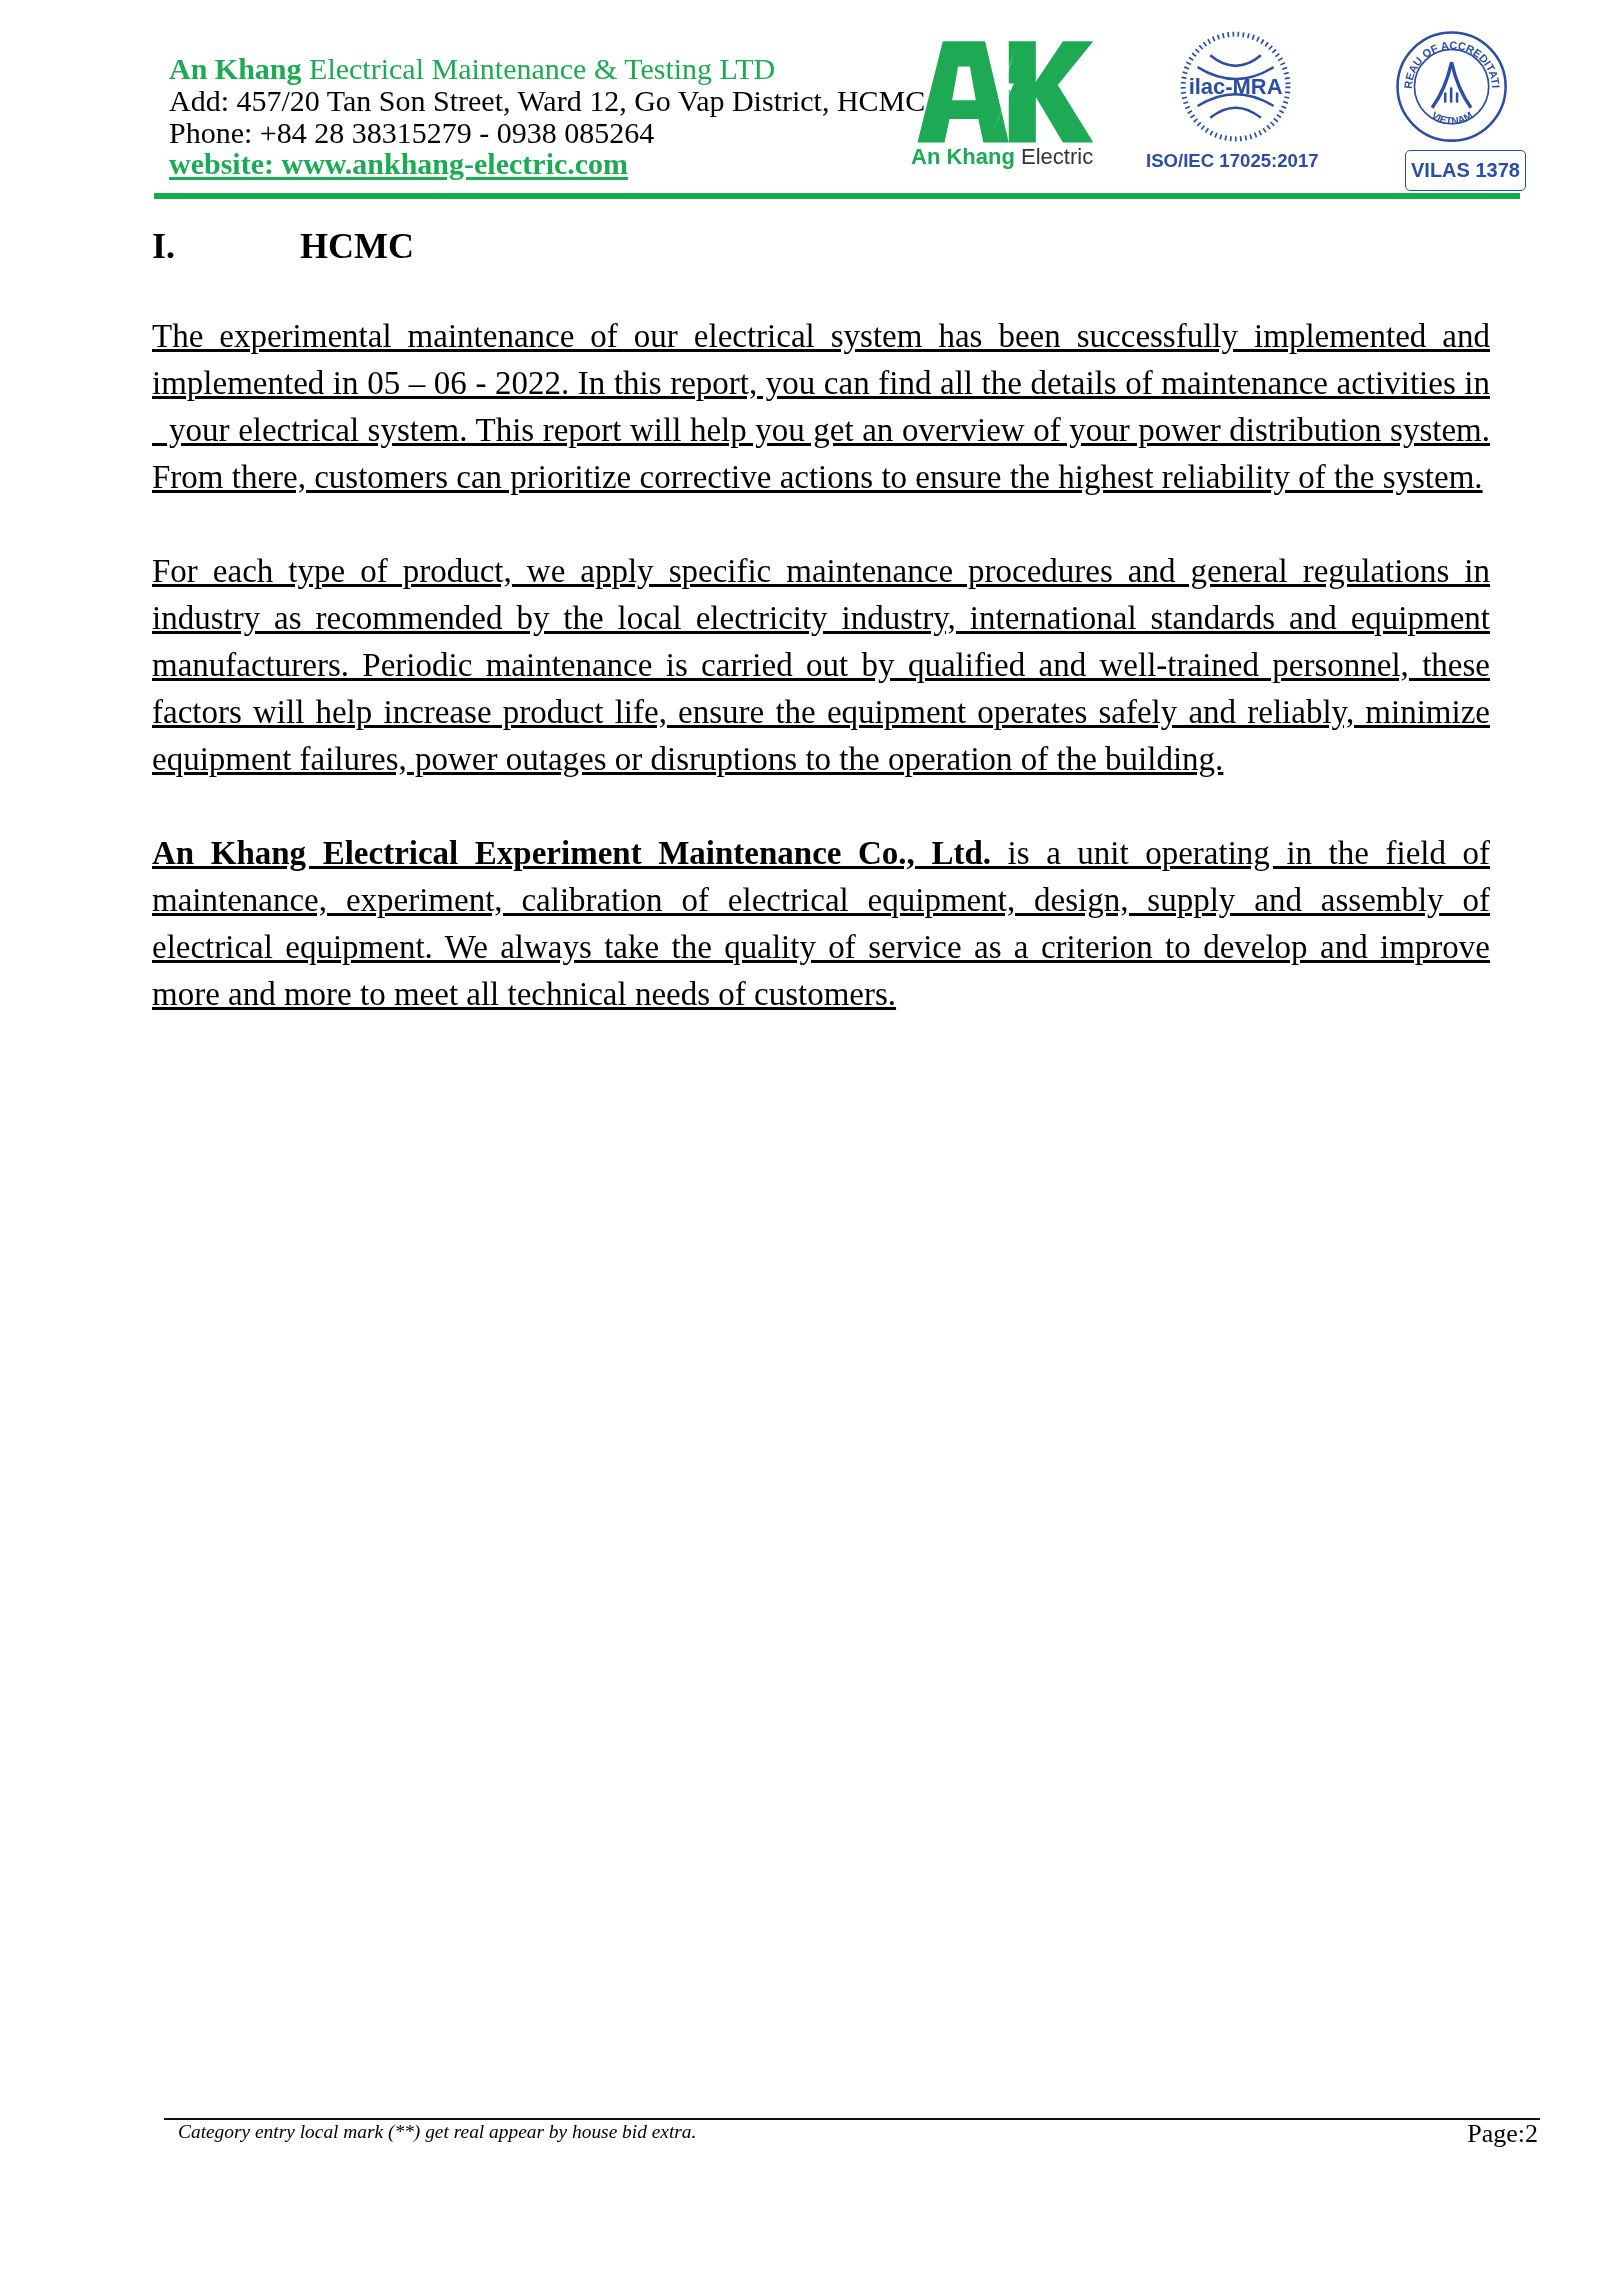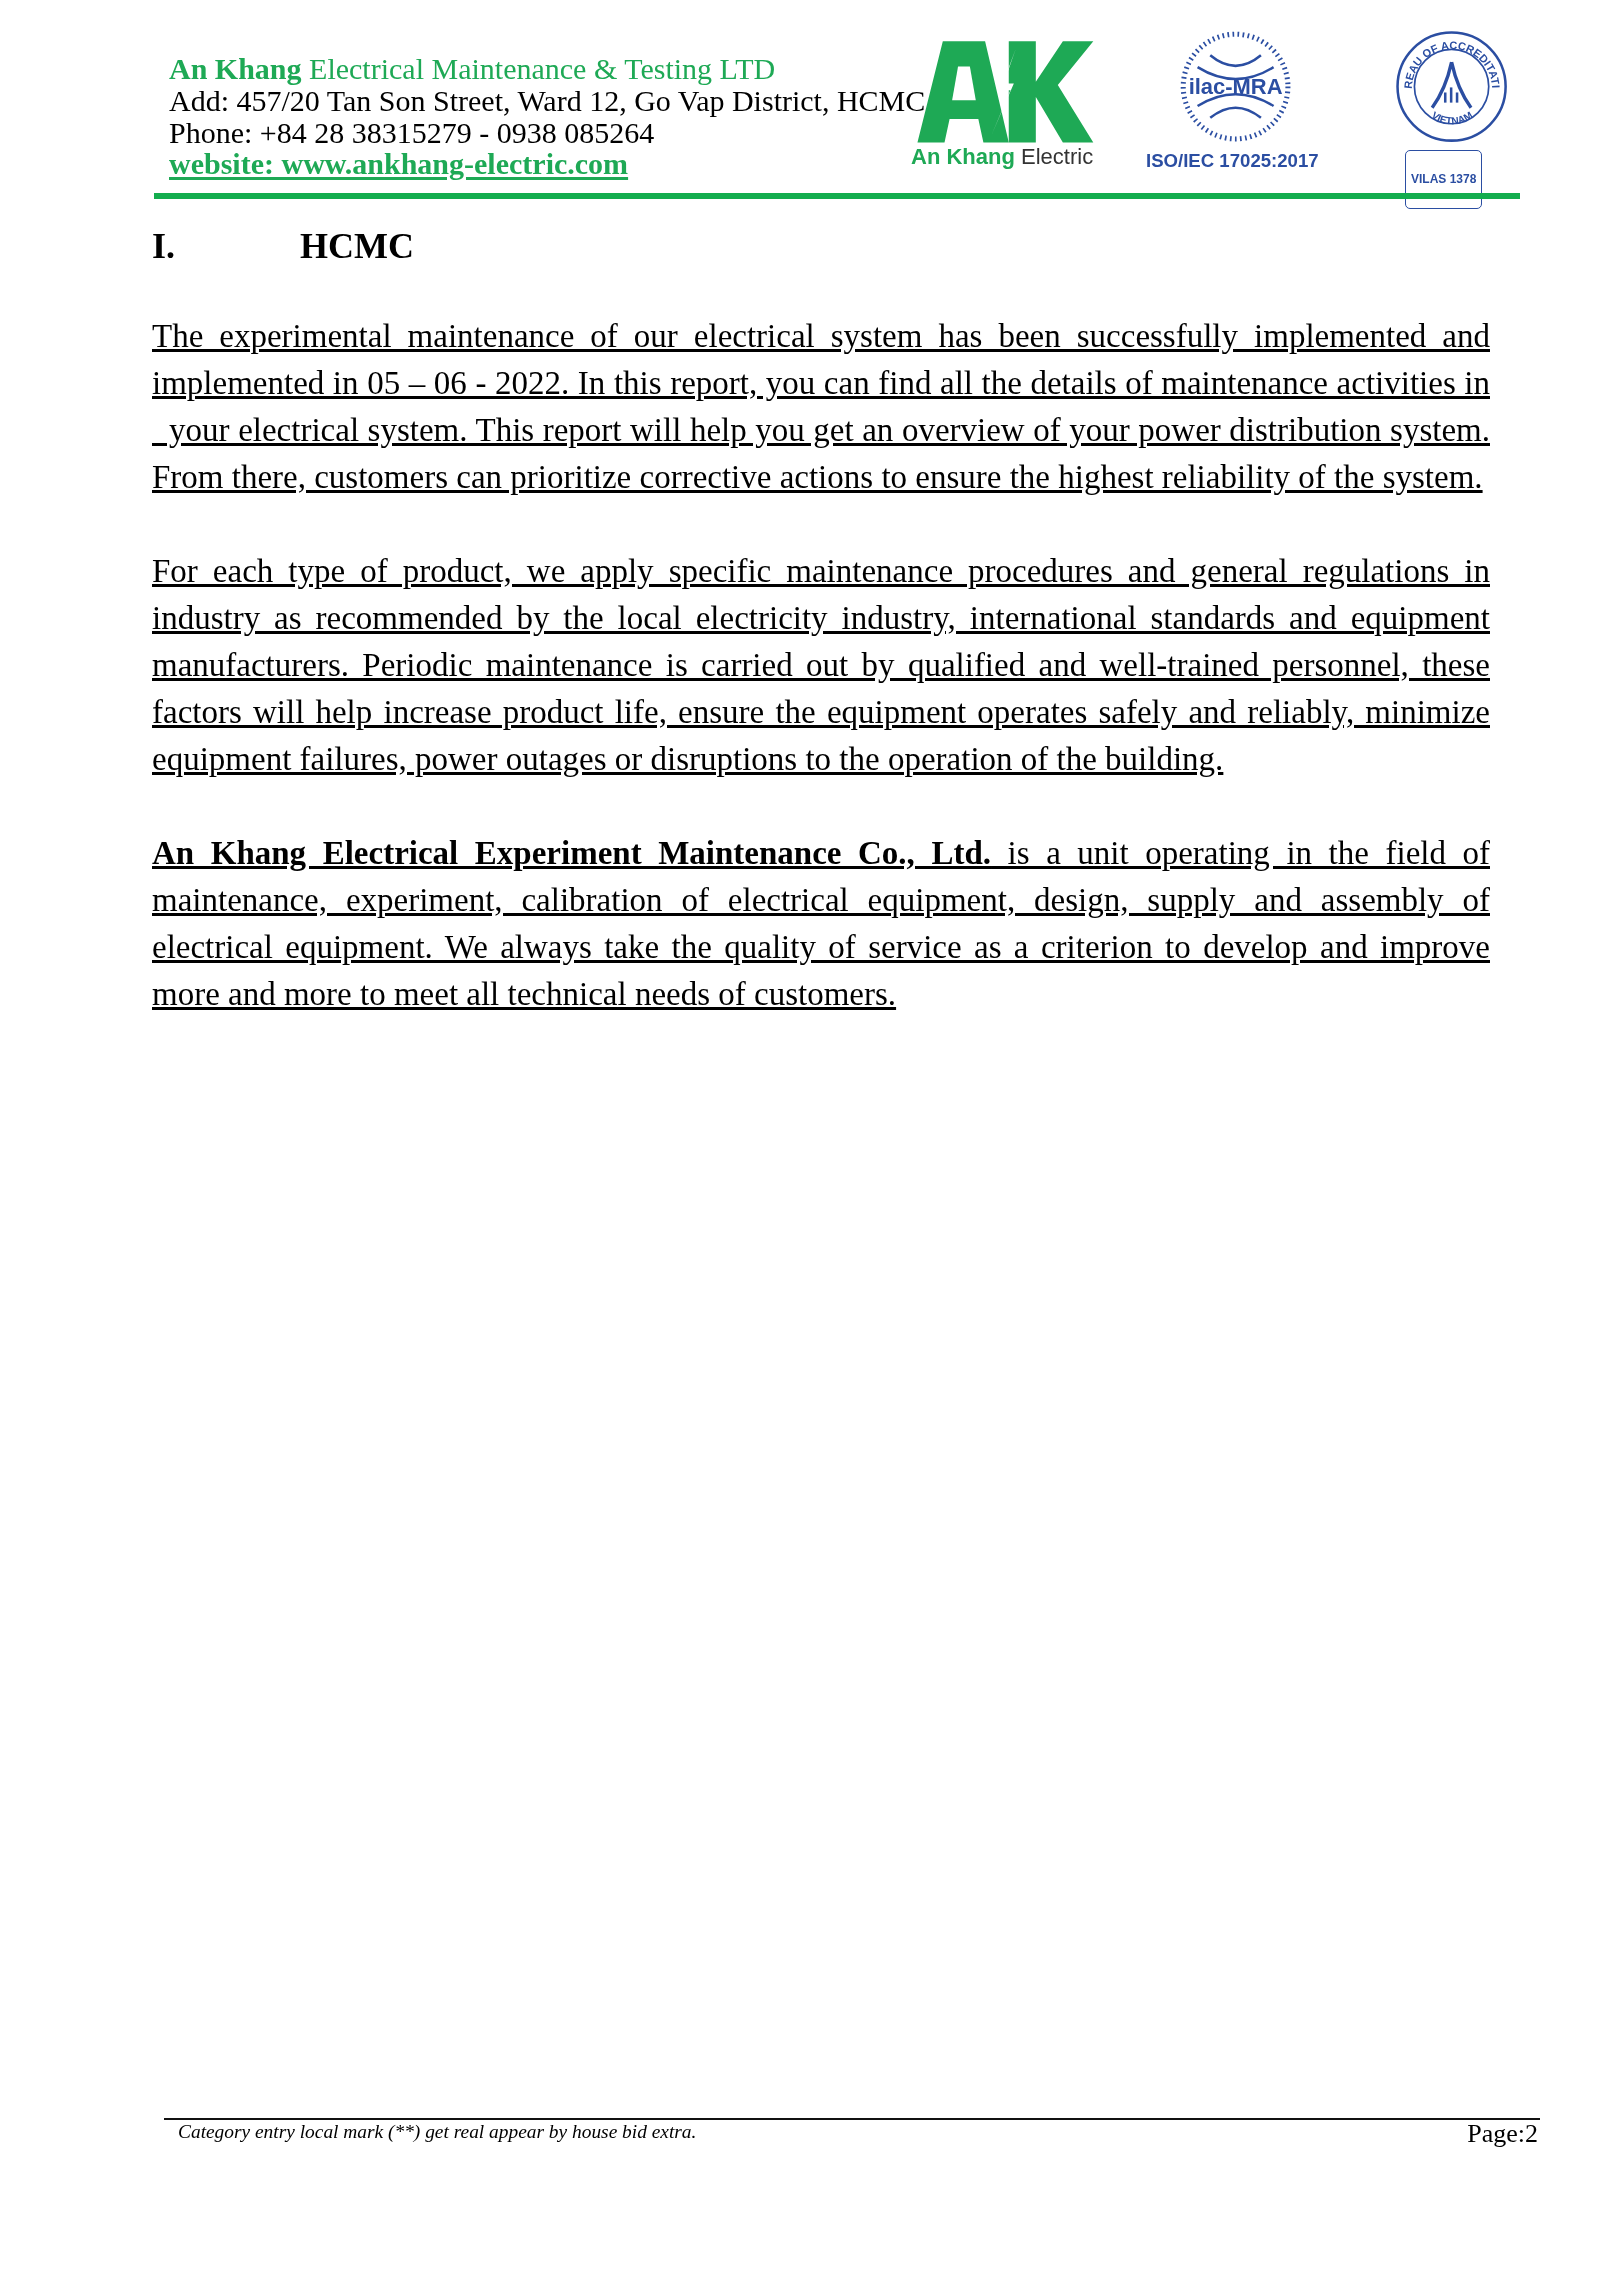--- a/index.html
+++ b/index.html
@@ -20,21 +20,21 @@
   .ak-caption { position: absolute; left: 911px; top: 144px; font-family: "Liberation Sans", "DejaVu Sans", sans-serif; font-size: 22px; white-space: nowrap; }
   .ak-caption .g { color: #1ea955; font-weight: bold; }
   .ak-caption .d { color: #333; }
 
   
   .ilac-logo { position: absolute; left: 1179px; top: 30px; width: 114px; height: 114px; }
   .ilac-caption { position: absolute; left: 1146px; top: 150px; font-family: "Liberation Sans", "DejaVu Sans", sans-serif; font-weight: bold; font-size: 18.6px; color: #2b4ea2; white-space: nowrap; }
 
   
   .vilas-logo { position: absolute; left: 1395px; top: 30px; width: 114px; height: 114px; }
-  .vilas-badge { position: absolute; left: 1405px; top: 150px; padding: 19px 5px; border: 1.7px solid #2b4ea2; border-radius: 5px; font-family: "Liberation Sans", "DejaVu Sans", sans-serif; font-weight: bold; font-size: 12px; color: #2b4ea2; white-space: nowrap; line-height: 18.6px; }
+  .vilas-badge { position: absolute; left: 1405px; top: 150px; padding: 10px 5px; border: 1.7px solid #2b4ea2; border-radius: 5px; font-family: "Liberation Sans", "DejaVu Sans", sans-serif; font-weight: bold; font-size: 20px; color: #2b4ea2; white-space: nowrap; line-height: 18.6px; }
 
   
   .section-num { position: absolute; left: 152px; top: 225px; font-size: 36px; font-weight: bold; }
   .section-title { position: absolute; left: 300px; top: 225px; font-size: 36px; font-weight: bold; }
 
   
   .body { position: absolute; left: 152px; top: 313px; width: 1338px; }
   .body p { margin: 0 0 47px 0; font-size: 33px; line-height: 47px; text-align: justify; text-decoration: underline; }
 
   

